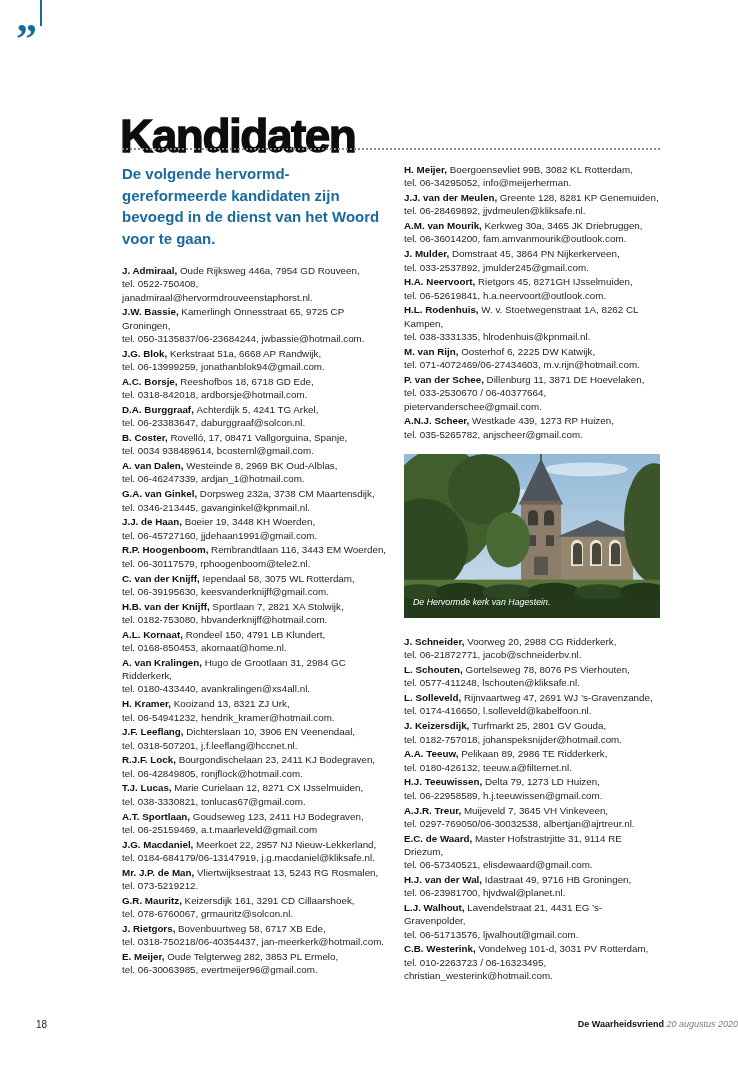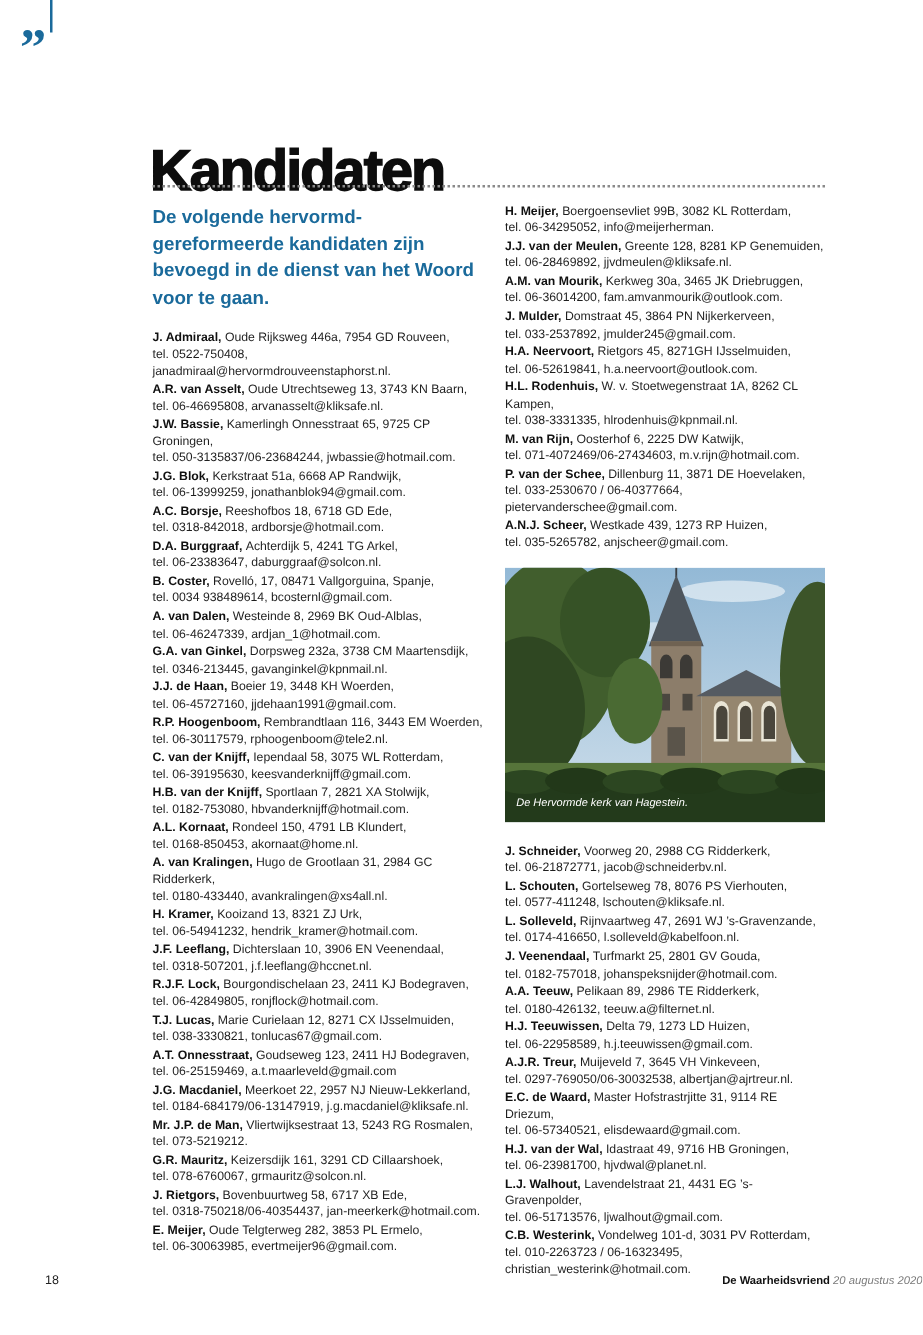--- a/index.html
+++ b/index.html
@@ -10,21 +10,21 @@
         font-weight:700;font-size:42px;line-height:1;color:#1a6a9b;}
   .title{position:absolute;left:120px;top:78px;font-size:46px;font-weight:700;
         letter-spacing:-1.5px;color:#0d0d0d;-webkit-text-stroke:1.3px #0d0d0d;}
   .rule{position:absolute;left:122px;top:148px;width:538px;border-top:2px dotted #8a8a8a;height:0;}
   .col{position:absolute;top:163px;font-size:9.8px;line-height:13.3px;color:#1e1e1e;}
   .col-left{left:122px;width:268px;}
   .col-right{left:404px;width:256px;}
   .intro{color:#1a6a9b;font-weight:700;font-size:15px;line-height:21.5px;margin:0 0 15px;}
   .entry{margin:0 0 1.5px;}
   .nm{font-weight:700;color:#101010;}
-  .photo{position:relative;width:256px;height:204px;margin:13px 0 17px;overflow:hidden;}
+  .photo{position:relative;width:256px;height:164px;margin:13px 0 17px;overflow:hidden;}
   .photo svg{display:block;width:100%;height:100%;}
   .caption{position:absolute;left:9px;bottom:9px;font-style:italic;font-size:8.8px;color:#ffffff;}
   .footer-page{position:absolute;left:36px;top:1019px;font-size:10px;color:#222;}
   .footer-center{position:absolute;left:0;right:0;top:1019px;text-align:right;font-size:9px;color:#101010;}
   .footer-pub{font-weight:700;}
   .footer-date{font-style:italic;color:#7b7b7b;}
 </style>
 </head>
 <body>
 
@@ -33,39 +33,38 @@
   <div class="accent-tick"></div>
   <div class="quote-mark">”</div>
 
   <h1 class="title">Kandidaten</h1>
   <div class="rule"></div>
 
   <div class="col col-left">
     <p class="intro">De volgende hervormd-gereformeerde kandidaten zijn bevoegd in de dienst van het Woord voor te gaan.</p>
     <div>
         <p class="entry"><span class="nm">J. Admiraal, </span><span>Oude Rijksweg 446a, 7954 GD Rouveen,</span><br><span>tel. 0522-750408, janadmiraal@hervormdrouveenstaphorst.nl.</span></p>
-        <p class="entry"><span class="nm">A.R. van Asselt, </span><span>Oude Utrechtseweg 13, 3743 KN Baarn,</span><br><span>tel. 06-46695808, arvanasselt@kliksafe.nl.</span></p>
         <p class="entry"><span class="nm">J.W. Bassie, </span><span>Kamerlingh Onnesstraat 65, 9725 CP Groningen,</span><br><span>tel. 050-3135837/06-23684244, jwbassie@hotmail.com.</span></p>
         <p class="entry"><span class="nm">J.G. Blok, </span><span>Kerkstraat 51a, 6668 AP Randwijk,</span><br><span>tel. 06-13999259, jonathanblok94@gmail.com.</span></p>
         <p class="entry"><span class="nm">A.C. Borsje, </span><span>Reeshofbos 18, 6718 GD Ede,</span><br><span>tel. 0318-842018, ardborsje@hotmail.com.</span></p>
         <p class="entry"><span class="nm">D.A. Burggraaf, </span><span>Achterdijk 5, 4241 TG Arkel,</span><br><span>tel. 06-23383647, daburggraaf@solcon.nl.</span></p>
         <p class="entry"><span class="nm">B. Coster, </span><span>Rovelló, 17, 08471 Vallgorguina, Spanje,</span><br><span>tel. 0034 938489614, bcosternl@gmail.com.</span></p>
         <p class="entry"><span class="nm">A. van Dalen, </span><span>Westeinde 8, 2969 BK Oud-Alblas,</span><br><span>tel. 06-46247339, ardjan_1@hotmail.com.</span></p>
         <p class="entry"><span class="nm">G.A. van Ginkel, </span><span>Dorpsweg 232a, 3738 CM Maartensdijk,</span><br><span>tel. 0346-213445, gavanginkel@kpnmail.nl.</span></p>
         <p class="entry"><span class="nm">J.J. de Haan, </span><span>Boeier 19, 3448 KH Woerden,</span><br><span>tel. 06-45727160, jjdehaan1991@gmail.com.</span></p>
         <p class="entry"><span class="nm">R.P. Hoogenboom, </span><span>Rembrandtlaan 116, 3443 EM Woerden,</span><br><span>tel. 06-30117579, rphoogenboom@tele2.nl.</span></p>
         <p class="entry"><span class="nm">C. van der Knijff, </span><span>Iependaal 58, 3075 WL Rotterdam,</span><br><span>tel. 06-39195630, keesvanderknijff@gmail.com.</span></p>
         <p class="entry"><span class="nm">H.B. van der Knijff, </span><span>Sportlaan 7, 2821 XA Stolwijk,</span><br><span>tel. 0182-753080, hbvanderknijff@hotmail.com.</span></p>
         <p class="entry"><span class="nm">A.L. Kornaat, </span><span>Rondeel 150, 4791 LB Klundert,</span><br><span>tel. 0168-850453, akornaat@home.nl.</span></p>
         <p class="entry"><span class="nm">A. van Kralingen, </span><span>Hugo de Grootlaan 31, 2984 GC Ridderkerk,</span><br><span>tel. 0180-433440, avankralingen@xs4all.nl.</span></p>
         <p class="entry"><span class="nm">H. Kramer, </span><span>Kooizand 13, 8321 ZJ Urk,</span><br><span>tel. 06-54941232, hendrik_kramer@hotmail.com.</span></p>
         <p class="entry"><span class="nm">J.F. Leeflang, </span><span>Dichterslaan 10, 3906 EN Veenendaal,</span><br><span>tel. 0318-507201, j.f.leeflang@hccnet.nl.</span></p>
         <p class="entry"><span class="nm">R.J.F. Lock, </span><span>Bourgondischelaan 23, 2411 KJ Bodegraven,</span><br><span>tel. 06-42849805, ronjflock@hotmail.com.</span></p>
         <p class="entry"><span class="nm">T.J. Lucas, </span><span>Marie Curielaan 12, 8271 CX IJsselmuiden,</span><br><span>tel. 038-3330821, tonlucas67@gmail.com.</span></p>
-        <p class="entry"><span class="nm">A.T. Onnesstraat, </span><span>Goudseweg 123, 2411 HJ Bodegraven,</span><br><span>tel. 06-25159469, a.t.maarleveld@gmail.com</span></p>
+        <p class="entry"><span class="nm">A.T. Sportlaan, </span><span>Goudseweg 123, 2411 HJ Bodegraven,</span><br><span>tel. 06-25159469, a.t.maarleveld@gmail.com</span></p>
         <p class="entry"><span class="nm">J.G. Macdaniel, </span><span>Meerkoet 22, 2957 NJ Nieuw-Lekkerland,</span><br><span>tel. 0184-684179/06-13147919, j.g.macdaniel@kliksafe.nl.</span></p>
         <p class="entry"><span class="nm">Mr. J.P. de Man, </span><span>Vliertwijksestraat 13, 5243 RG Rosmalen,</span><br><span>tel. 073-5219212.</span></p>
         <p class="entry"><span class="nm">G.R. Mauritz, </span><span>Keizersdijk 161, 3291 CD Cillaarshoek,</span><br><span>tel. 078-6760067, grmauritz@solcon.nl.</span></p>
         <p class="entry"><span class="nm">J. Rietgors, </span><span>Bovenbuurtweg 58, 6717 XB Ede,</span><br><span>tel. 0318-750218/06-40354437, jan-meerkerk@hotmail.com.</span></p>
         <p class="entry"><span class="nm">E. Meijer, </span><span>Oude Telgterweg 282, 3853 PL Ermelo,</span><br><span>tel. 06-30063985, evertmeijer96@gmail.com.</span></p>
       </div>
   </div>
 
   <div class="col col-right">
     <div>
@@ -127,21 +126,21 @@
         <ellipse cx="196" cy="180" rx="26" ry="10" fill="#2c4621"></ellipse>
         <ellipse cx="240" cy="179" rx="24" ry="11" fill="#223819"></ellipse>
       </svg>
       <div class="caption">De Hervormde kerk van Hagestein.</div>
     </div>
 
     <div>
         <p class="entry"><span class="nm">J. Schneider, </span><span>Voorweg 20, 2988 CG Ridderkerk,</span><br><span>tel. 06-21872771, jacob@schneiderbv.nl.</span></p>
         <p class="entry"><span class="nm">L. Schouten, </span><span>Gortelseweg 78, 8076 PS Vierhouten,</span><br><span>tel. 0577-411248, lschouten@kliksafe.nl.</span></p>
         <p class="entry"><span class="nm">L. Solleveld, </span><span>Rijnvaartweg 47, 2691 WJ ’s-Gravenzande,</span><br><span>tel. 0174-416650, l.solleveld@kabelfoon.nl.</span></p>
-        <p class="entry"><span class="nm">J. Veenendaal, </span><span>Turfmarkt 25, 2801 GV Gouda,</span><br><span>tel. 0182-757018, johanspeksnijder@hotmail.com.</span></p>
+        <p class="entry"><span class="nm">J. Keizersdijk, </span><span>Turfmarkt 25, 2801 GV Gouda,</span><br><span>tel. 0182-757018, johanspeksnijder@hotmail.com.</span></p>
         <p class="entry"><span class="nm">A.A. Teeuw, </span><span>Pelikaan 89, 2986 TE Ridderkerk,</span><br><span>tel. 0180-426132, teeuw.a@filternet.nl.</span></p>
         <p class="entry"><span class="nm">H.J. Teeuwissen, </span><span>Delta 79, 1273 LD Huizen,</span><br><span>tel. 06-22958589, h.j.teeuwissen@gmail.com.</span></p>
         <p class="entry"><span class="nm">A.J.R. Treur, </span><span>Muijeveld 7, 3645 VH Vinkeveen,</span><br><span>tel. 0297-769050/06-30032538, albertjan@ajrtreur.nl.</span></p>
         <p class="entry"><span class="nm">E.C. de Waard, </span><span>Master Hofstrastrjitte 31, 9114 RE Driezum,</span><br><span>tel. 06-57340521, elisdewaard@gmail.com.</span></p>
         <p class="entry"><span class="nm">H.J. van der Wal, </span><span>Idastraat 49, 9716 HB Groningen,</span><br><span>tel. 06-23981700, hjvdwal@planet.nl.</span></p>
         <p class="entry"><span class="nm">L.J. Walhout, </span><span>Lavendelstraat 21, 4431 EG ’s-Gravenpolder,</span><br><span>tel. 06-51713576, ljwalhout@gmail.com.</span></p>
         <p class="entry"><span class="nm">C.B. Westerink, </span><span>Vondelweg 101-d, 3031 PV Rotterdam,</span><br><span>tel. 010-2263723 / 06-16323495, christian_westerink@hotmail.com.</span></p>
       </div>
   </div>
 

